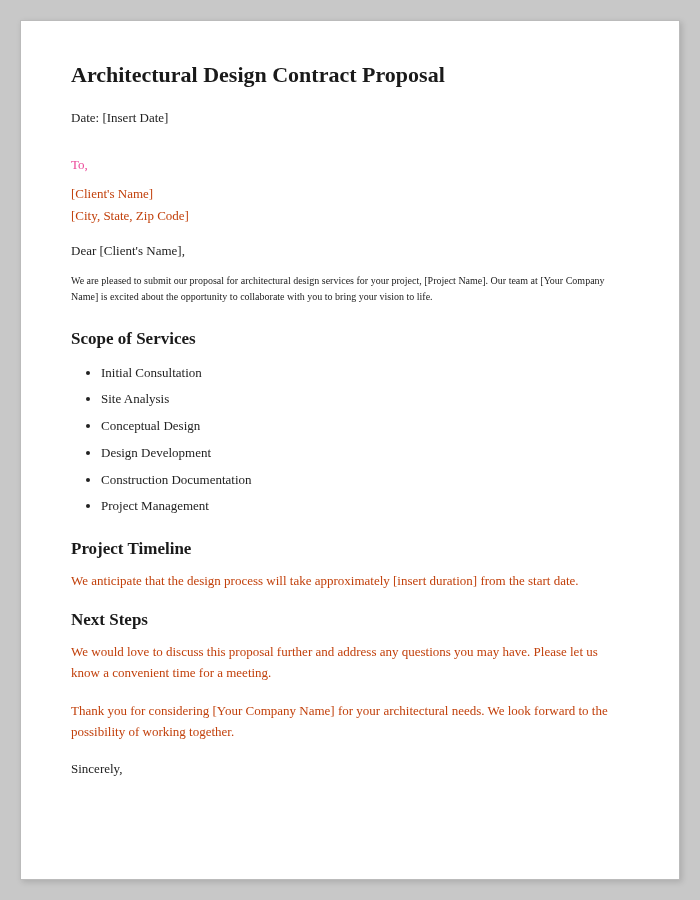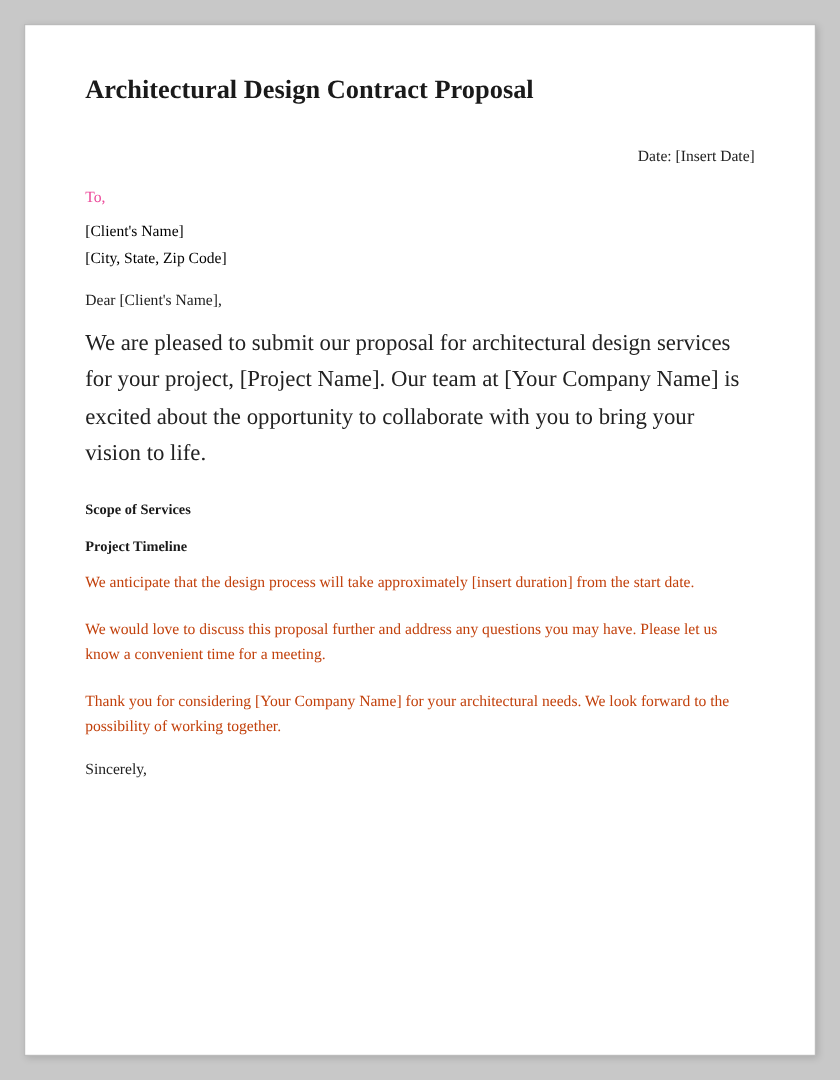--- a/index.html
+++ b/index.html
@@ -25,59 +25,58 @@
       min-height: 860px;
       padding: 40px 50px;
       border: 1px solid #bbbbbb;
       box-shadow: 2px 2px 6px rgba(0,0,0,0.15);
     }
 
     .doc-title {
       font-size: 22px;
       font-weight: bold;
       color: #1a1a1a;
-      margin-bottom: 32px;
+      margin-bottom: 20px;
       line-height: 1.3;
     }
 
     .doc-date {
       font-size: 13px;
       color: #222;
-      margin-bottom: 18px;
-      text-align: right;
+      margin-bottom: 31px;
     }
 
     .doc-to {
       font-size: 13px;
       color: #ec4899;
       margin-bottom: 10px;
     }
 
     .doc-address-block {
       font-size: 13px;
-      color: #000000;
+      color: #c2410c;
       line-height: 1.7;
       margin-bottom: 16px;
     }
 
     .doc-salutation {
       font-size: 13px;
       color: #222;
       margin-bottom: 14px;
     }
 
     .doc-intro {
-      font-size: 19px;
+      font-size: 10px;
       color: #222;
       line-height: 1.6;
       margin-bottom: 24px;
     }
 
     .section-heading {
-      font-size: 12px;
+      font-size: 17px;
       font-weight: bold;
       color: #1a1a1a;
       margin-bottom: 12px;
       margin-top: 16px;
     }
 
     .doc-list {
       margin-left: 30px;
       margin-bottom: 20px;
       font-size: 13px;
@@ -122,30 +121,39 @@
     <div>[Client's Name]</div>
     <div>[City, State, Zip Code]</div>
   </div>
 
   <div class="doc-salutation">Dear [Client's Name],</div>
 
   <div class="doc-intro">We are pleased to submit our proposal for architectural design services for your project, [Project Name]. Our team at [Your Company Name] is excited about the opportunity to collaborate with you to bring your vision to life.</div>
 
   <div class="section-block">
     <div class="section-heading">Scope of Services</div>
+    <ul class="doc-list">
+    <li>Initial Consultation</li>
+        <li>Site Analysis</li>
+        <li>Conceptual Design</li>
+        <li>Design Development</li>
+        <li>Construction Documentation</li>
+        <li>Project Management</li>
+      </ul>
   </div>
 
   <div class="section-block">
     <div class="section-heading">Project Timeline</div>
     <div class="doc-paragraph">We anticipate that the design process will take approximately [insert duration] from the start date.</div>
   </div>
 
   <div class="section-block">
   </div>
 
   <div class="section-block">
+    <div class="section-heading">Next Steps</div>
     <div class="doc-paragraph">We would love to discuss this proposal further and address any questions you may have. Please let us know a convenient time for a meeting.</div>
     <div class="doc-paragraph">Thank you for considering [Your Company Name] for your architectural needs. We look forward to the possibility of working together.</div>
   </div>
 
   <div class="doc-sincerely">Sincerely,</div>
 
 </div>
 
 </body></html>

